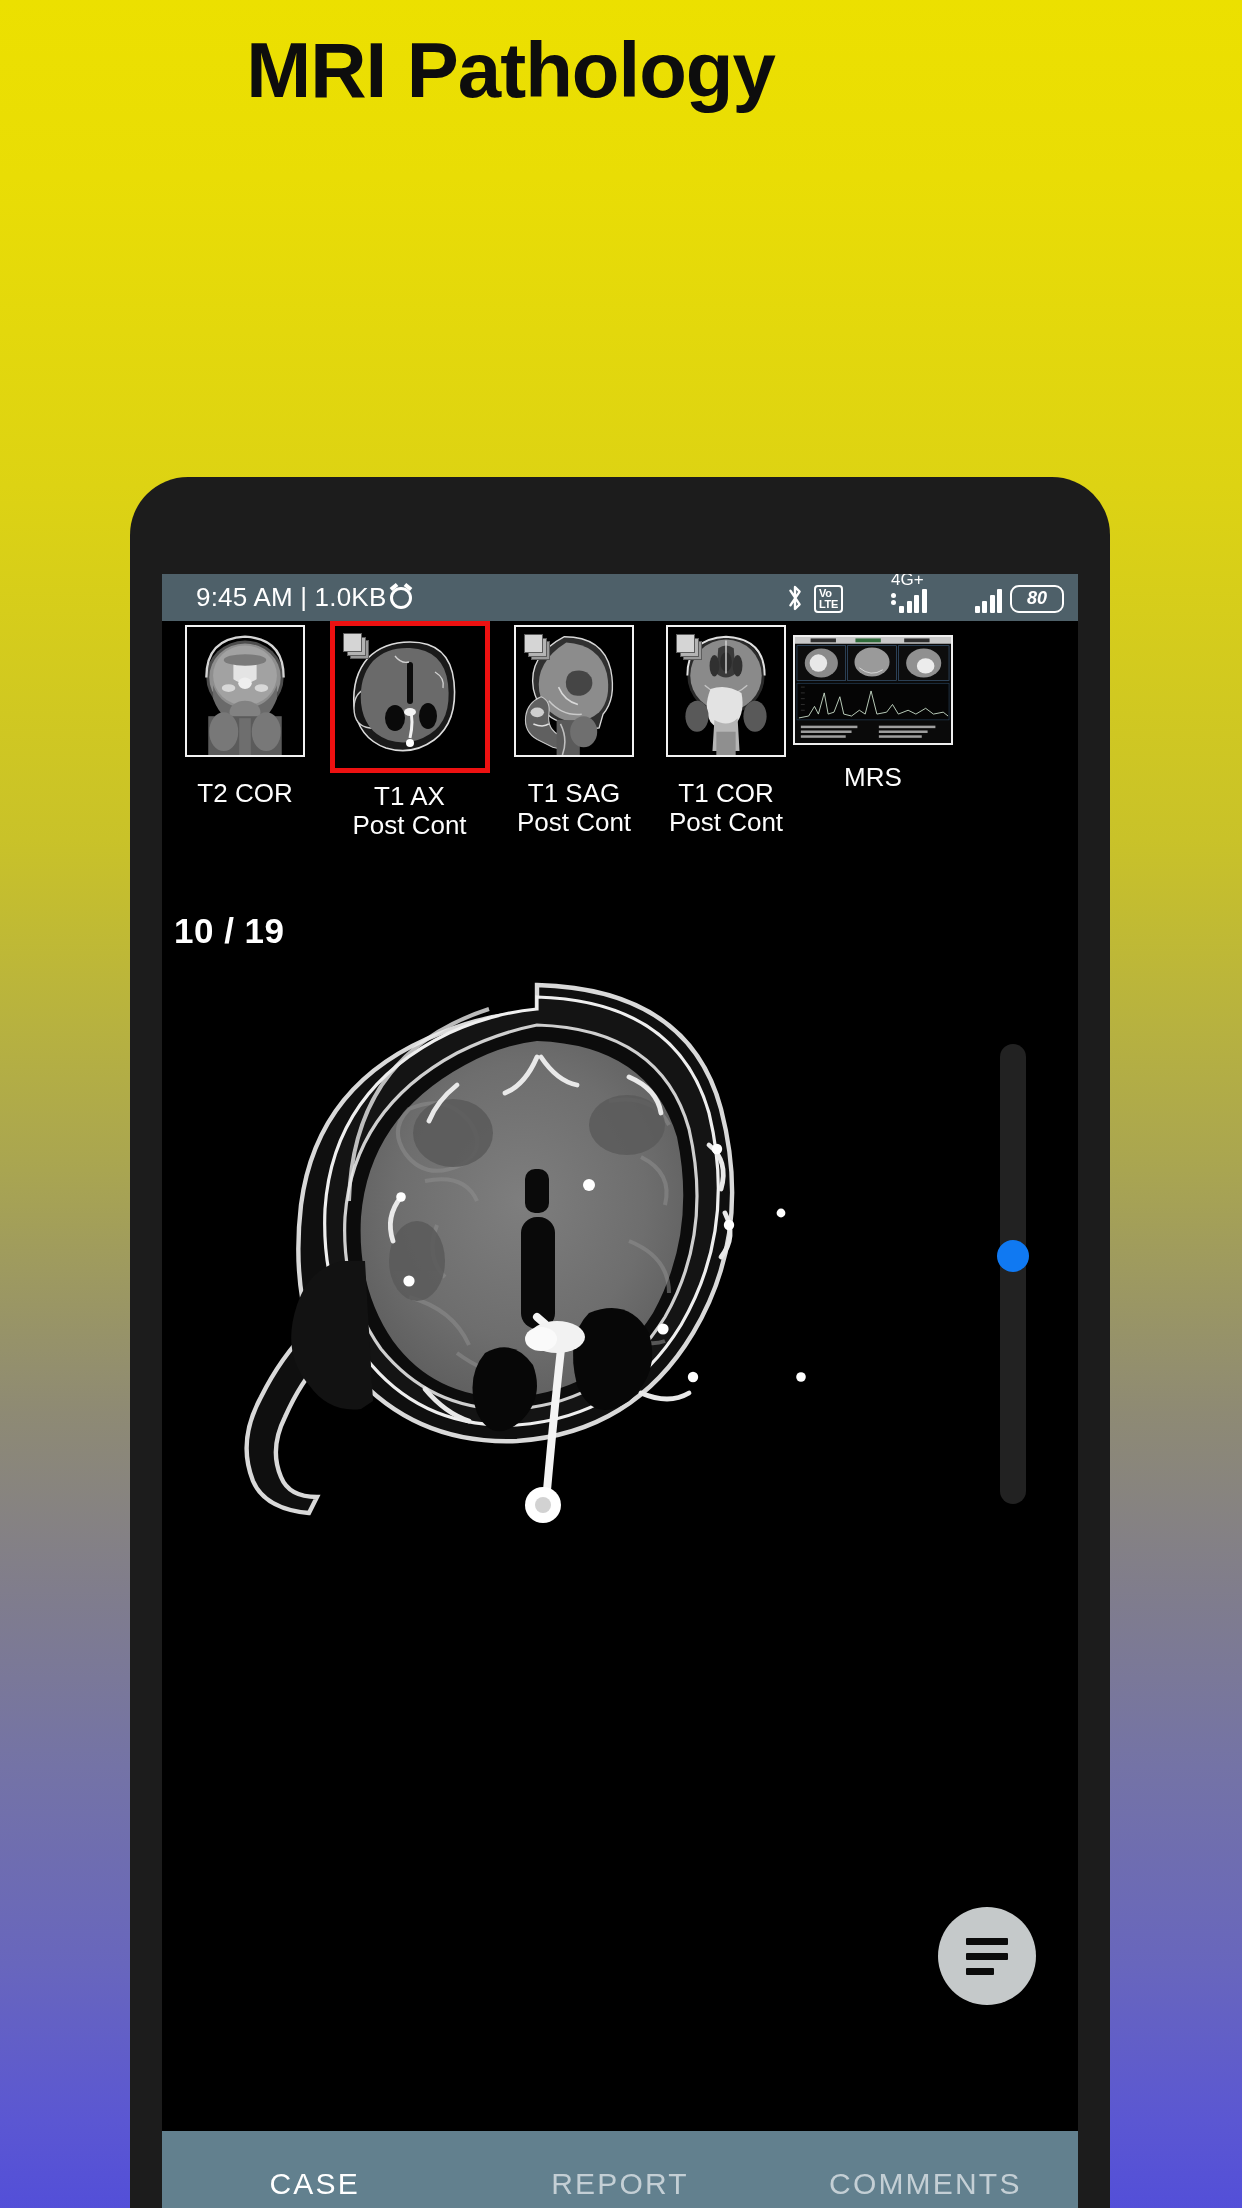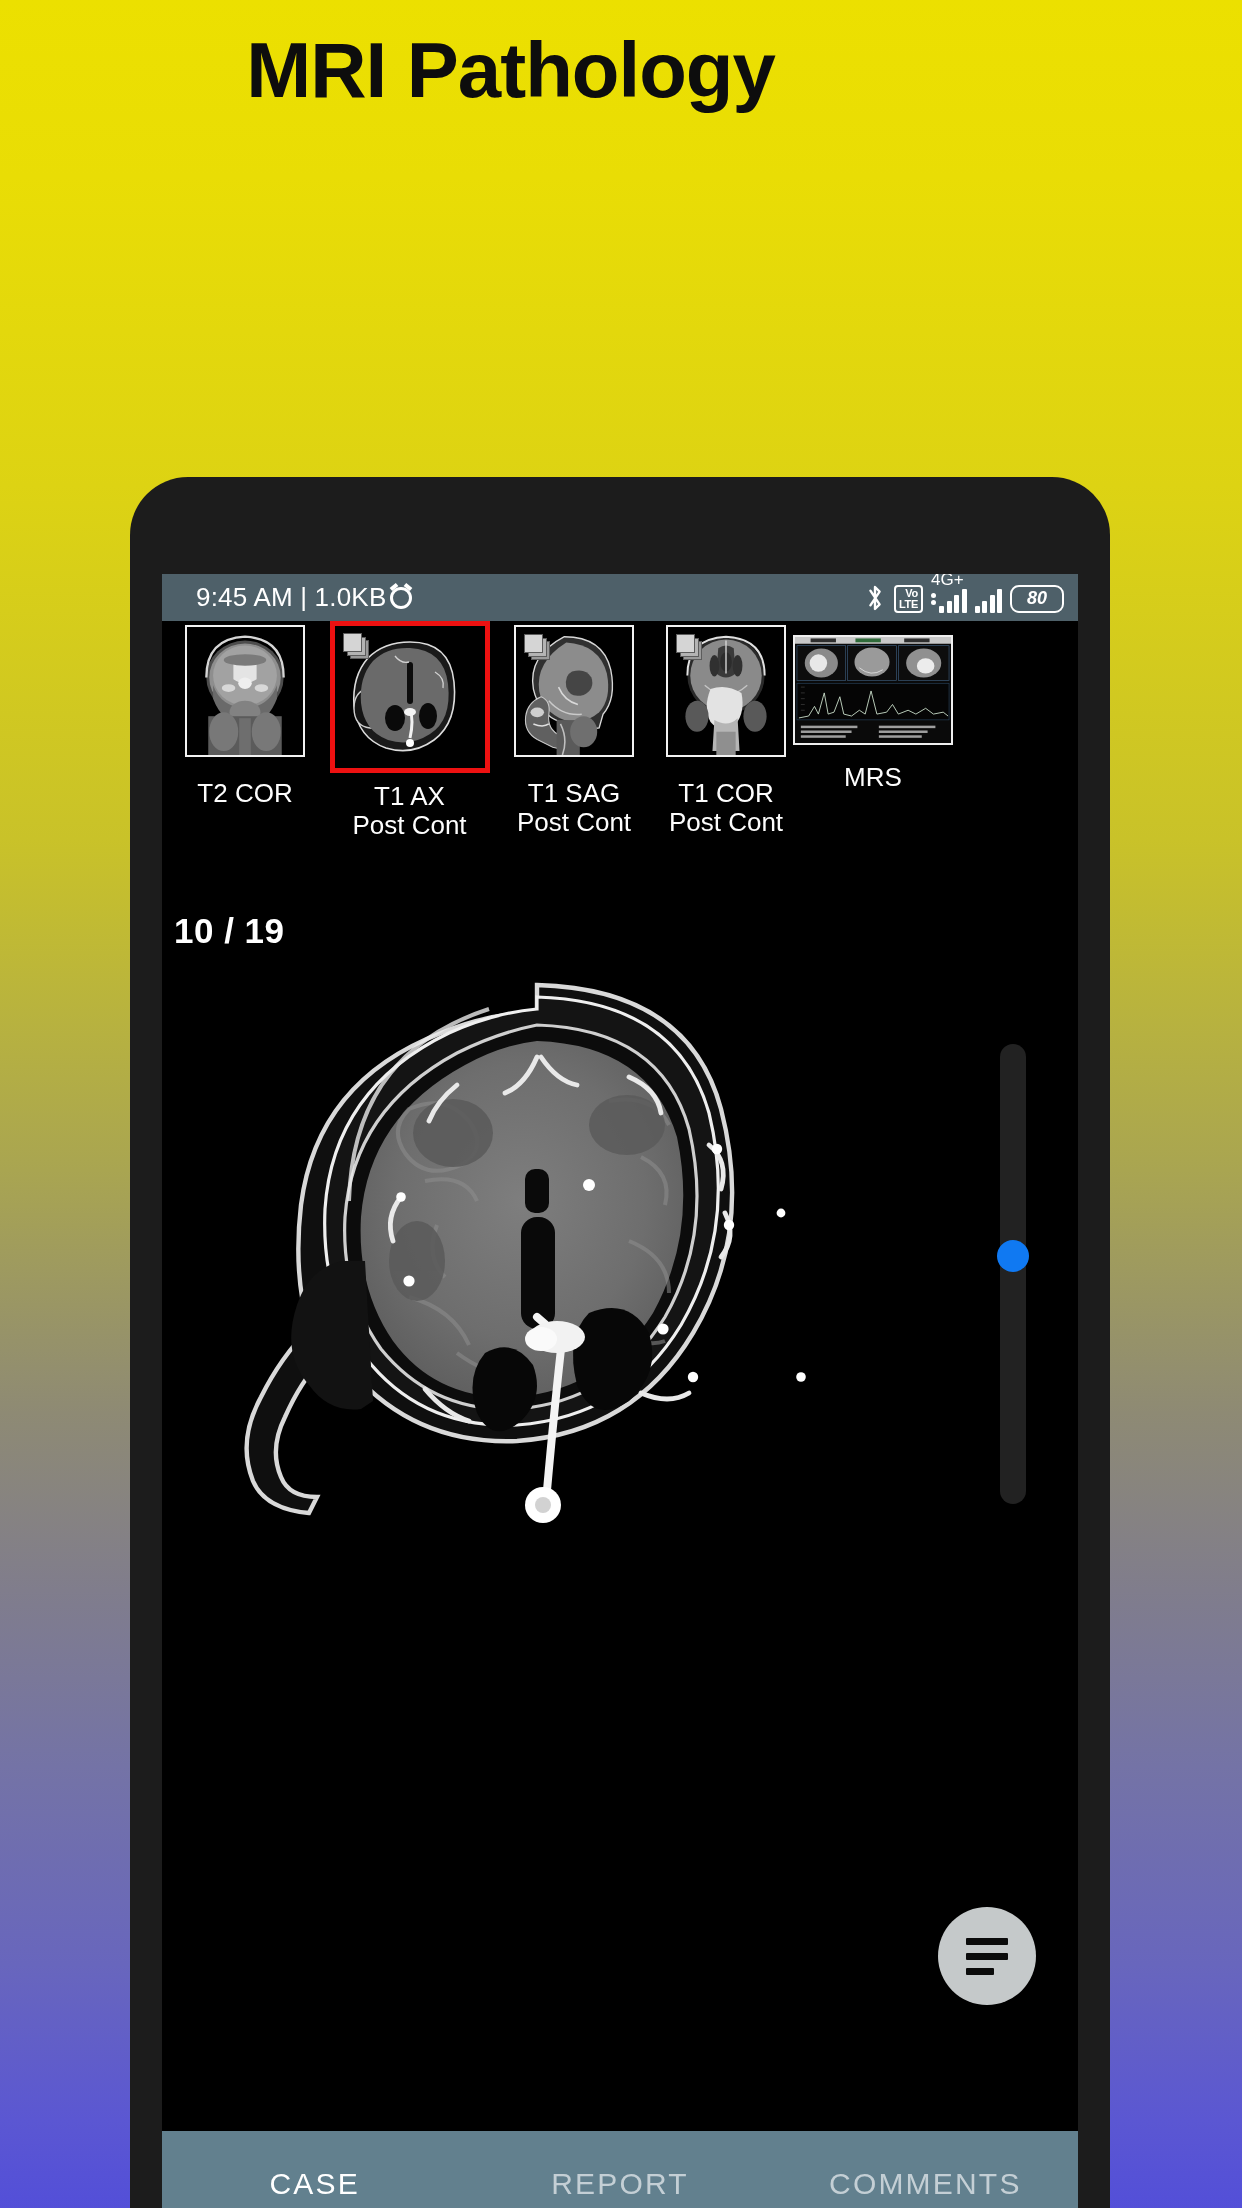--- a/index.html
+++ b/index.html
@@ -107,25 +107,25 @@
     gap: 8px;
   }
   .bt-icon { width: 22px; height: 30px; flex: none; }
   .volte-badge {
     border: 2px solid #fff;
     border-radius: 4px;
     padding: 1px 3px;
     font-size: 11px;
     font-weight: 700;
     line-height: 1.0;
-    text-align: right;
+    text-align: left;
     letter-spacing: -0.3px;
     flex: none;
   }
-  .net-group { position: relative; display: flex; align-items: center; flex: none; }
+  .net-group { position: relative; display: flex; align-items: center; flex: none; margin-left: 40px; }
   .net-label {
     position: absolute;
     top: -17px; left: 0;
     font-size: 17px;
     font-weight: 500;
     white-space: nowrap;
   }
   .bars { display: flex; align-items: flex-end; gap: 2.5px; height: 26px; }
   .bars i { display: block; width: 5px; background: #fff; border-radius: 1px; }
   .bars i:nth-child(1) { height: 7px; }

